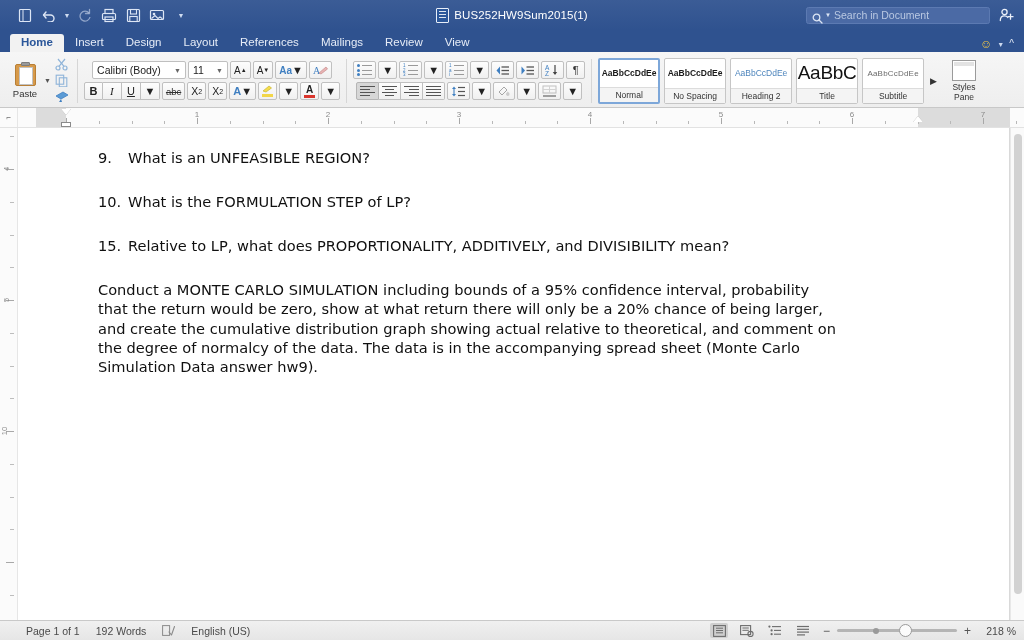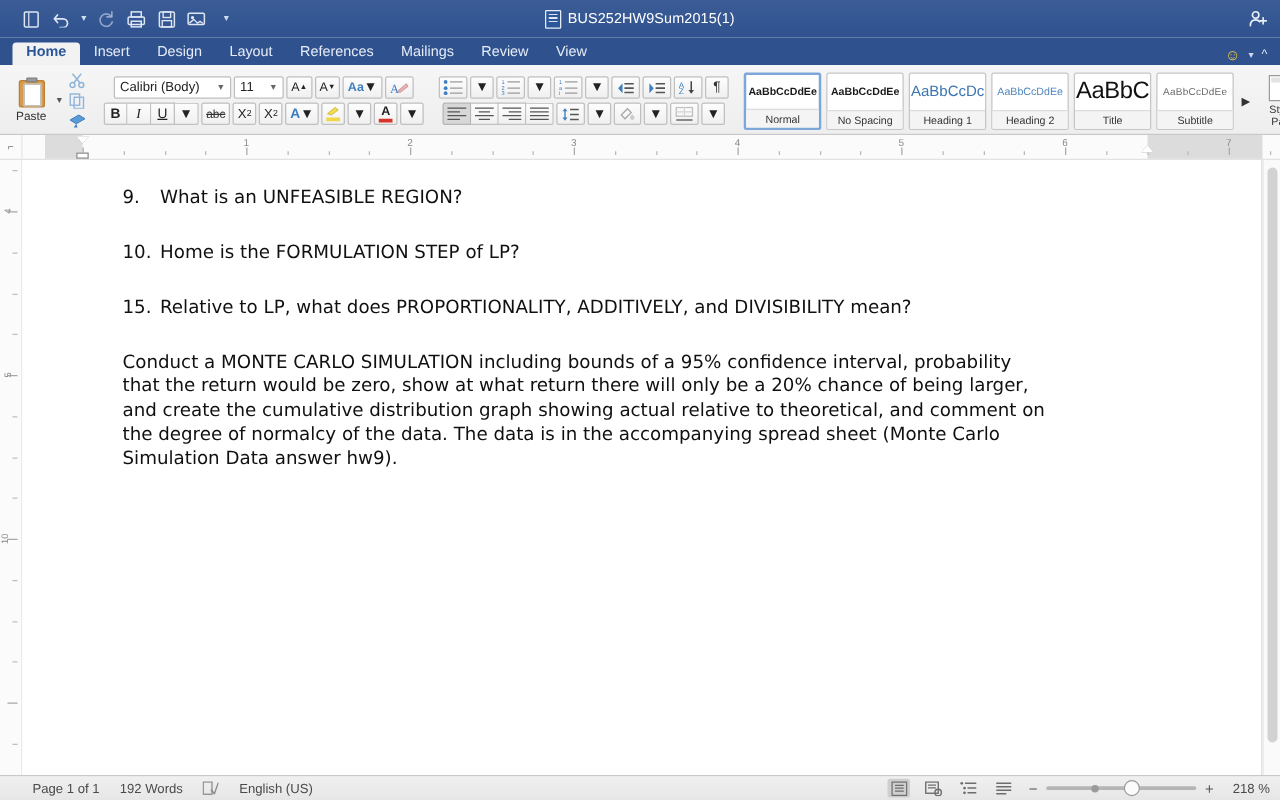--- a/index.html
+++ b/index.html
@@ -339,20 +339,30 @@
     </div>
 
     <div class="title-center">
       <div class="title-wrap">
         <span class="doc-icon"></span>
         <span class="title-text">BUS252HW9Sum2015(1)</span>
       </div>
     </div>
 
     <div class="title-right">
+      <div class="searchbox">
+        <span class="mag">
+          <svg width="11" height="11" viewBox="0 0 11 11">
+              <circle cx="4.5" cy="4.5" r="3.3" fill="none" stroke="currentColor" stroke-width="1.3"></circle>
+              <line x1="7" y1="7" x2="10" y2="10" stroke="currentColor" stroke-width="1.3" stroke-linecap="round"></line>
+            </svg>
+        </span>
+        <span class="scaret">▼</span>
+        <input class="search-input" value="" placeholder="Search in Document" style="">
+      </div>
       <div class="share-ico">
         <svg width="16" height="14" viewBox="0 0 16 14">
             <circle cx="5.5" cy="4" r="2.6" fill="none" stroke="currentColor" stroke-width="1.3"></circle>
             <path d="M1.3 12.5 c0-3 1.9-4.6 4.2-4.6 1.4 0 2.6.6 3.3 1.6" fill="none" stroke="currentColor" stroke-width="1.3" stroke-linecap="round"></path>
             <line x1="11.5" y1="6.2" x2="11.5" y2="11.2" stroke="currentColor" stroke-width="1.3" stroke-linecap="round"></line>
             <line x1="9" y1="8.7" x2="14" y2="8.7" stroke="currentColor" stroke-width="1.3" stroke-linecap="round"></line>
           </svg>
       </div>
     </div>
   </div>
@@ -641,26 +651,20 @@
         <div class="style-prev">
             <span class="sp-normal">AaBbCcDdEe</span>
           </div>
         <div class="style-name">Normal</div>
       </div>
       <div class="style-card">
         <div class="style-prev">
             <span class="sp-nospace">AaBbCcDdEe</span>
           </div>
         <div class="style-name">No Spacing</div>
-      </div>
-      <div class="style-card">
-        <div class="style-prev">
-            <span class="sp-h1">AaBbCcDc</span>
-          </div>
-        <div class="style-name">Heading 1</div>
       </div>
       <div class="style-card">
         <div class="style-prev">
             <span class="sp-h2b">AaBbCcDdEe</span>
           </div>
         <div class="style-name">Heading 2</div>
       </div>
       <div class="style-card">
         <div class="style-prev">
             <span class="sp-title">AaBbC</span>
@@ -765,21 +769,21 @@
       <div class="page-scroll">
         <div class="page">
           <div class="doc-body">
 
             <div class="qitem">
               <span class="qnum">9.</span>
               <span class="qtext">What is an UNFEASIBLE REGION?</span>
             </div>
             <div class="qitem">
               <span class="qnum">10.</span>
-              <span class="qtext">Home is the FORMULATION STEP of LP?</span>
+              <span class="qtext">What is the FORMULATION STEP of LP?</span>
             </div>
             <div class="qitem">
               <span class="qnum">15.</span>
               <span class="qtext">Relative to LP, what does PROPORTIONALITY, ADDITIVELY, and DIVISIBILITY mean?</span>
             </div>
             <div class="qitem last">
               <span class="qtext">Conduct a MONTE CARLO SIMULATION including bounds of a 95% confidence interval, probability that the return would be zero, show at what return there will only be a 20% chance of being larger, and create the cumulative distribution graph showing actual relative to theoretical, and comment on the degree of normalcy of the data. The data is in the accompanying spread sheet (Monte Carlo Simulation Data answer hw9).</span>
             </div>
 
           </div>

